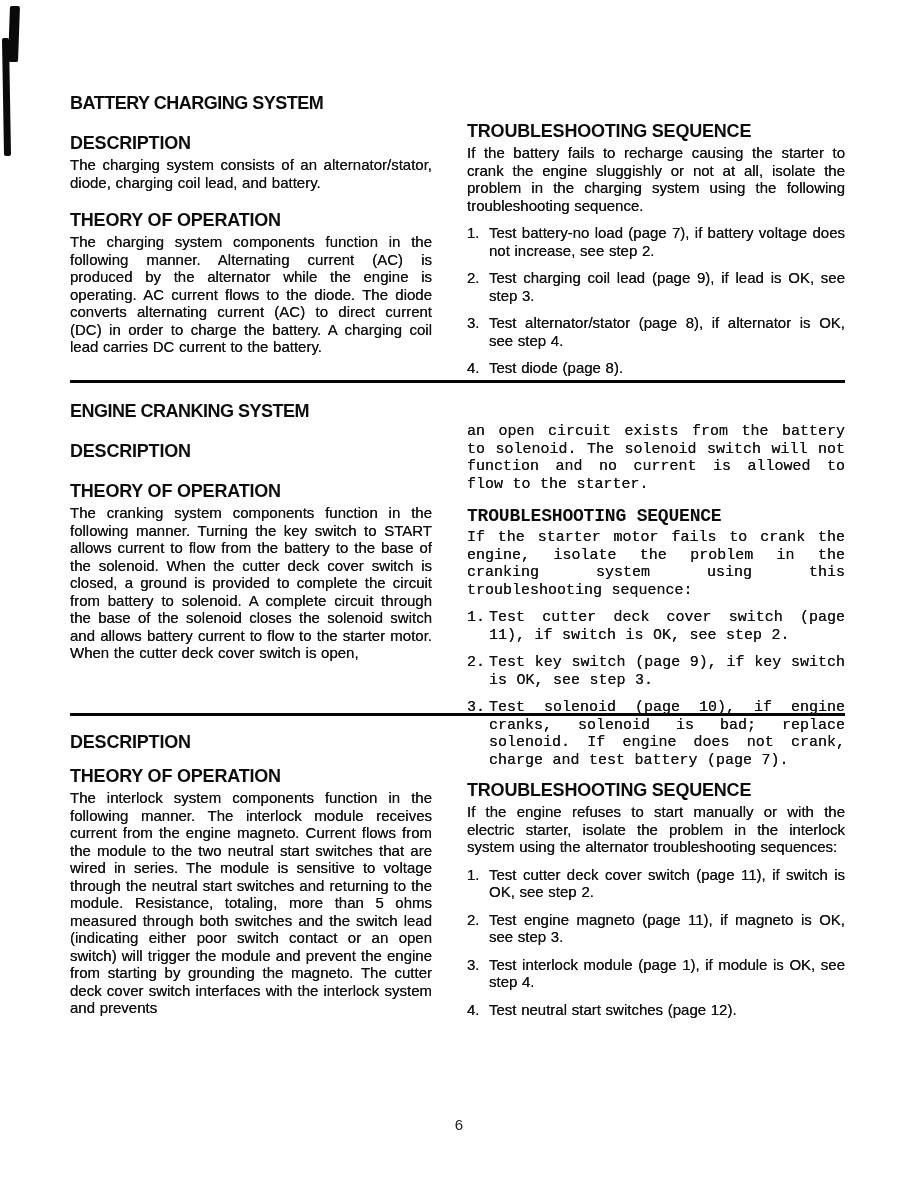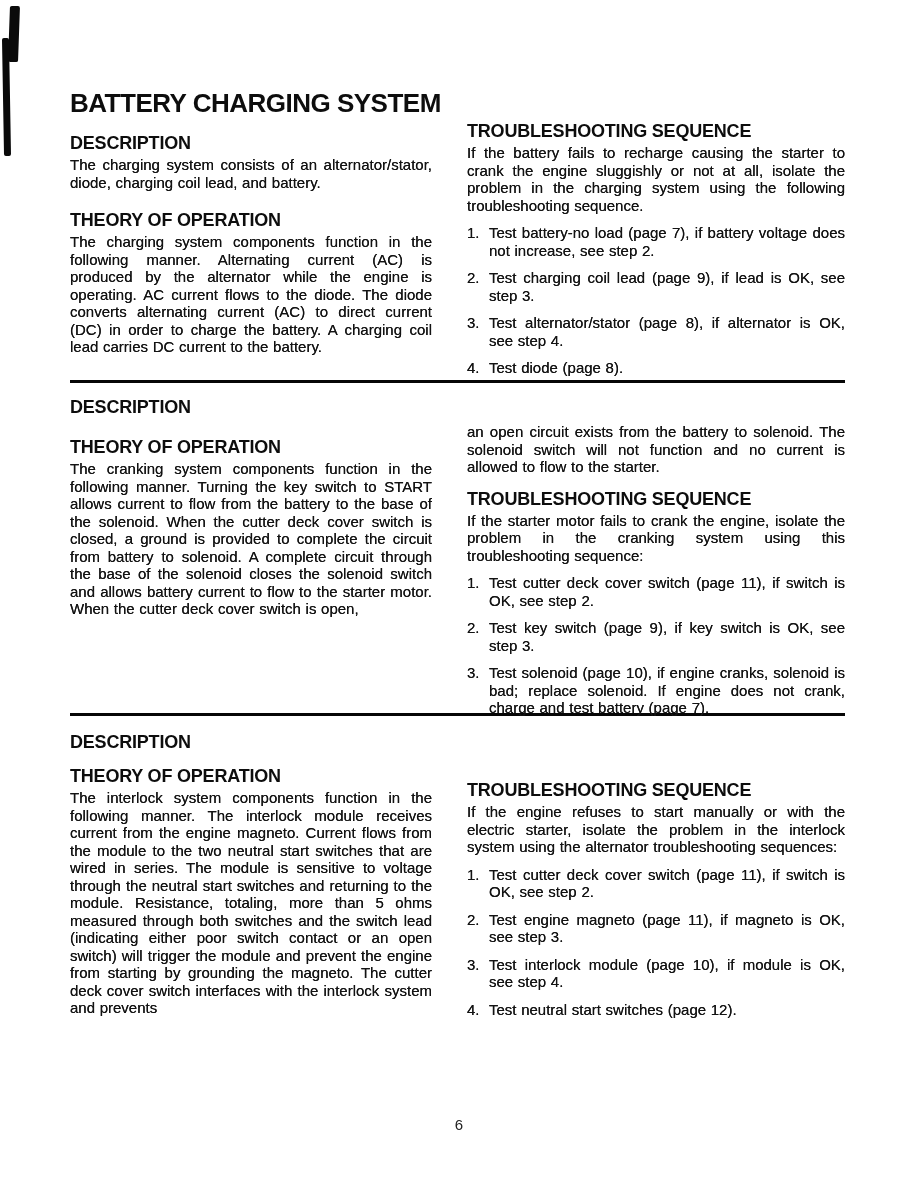--- a/index.html
+++ b/index.html
@@ -18,21 +18,21 @@
     width:775px;
   }
   .sec{
     display:grid;
     grid-template-columns:362px 378px;
     column-gap:35px;
   }
   .sec1{height:292px;}
   .sec2{height:317px;}
   h1{
-    font-size:26px;
+    font-size:18px;
     line-height:30px;
     font-weight:bold;
     letter-spacing:-0.5px;
     margin:0 0 14px 0;
     white-space:nowrap;
     color:#0d0d0d;
   }
   h2{
     font-size:18px;
     line-height:22px;
@@ -45,21 +45,21 @@
   .mt-sm{margin-top:12px;}
   p{
     font-size:15px;
     line-height:17.5px;
     margin:0;
     text-align:justify;
     text-shadow:0 0 0.4px #222;
     word-spacing:0.5px;
   }
   .col-right.pt1{padding-top:32px;}
-  .col-right.pt2{padding-top:27px;}
+  .col-right.pt2{padding-top:27px;font-family:Liberation Mono, monospace;}
   .col-right.pt3{padding-top:36px;}
   ol.steps{
     list-style:none;
     margin:10px 0 0 0;
     padding:0;
   }
   ol.steps li{
     position:relative;
     padding-left:22px;
     margin-bottom:10px;
@@ -119,20 +119,21 @@
         <li><span class="step-num">3.</span><span class="step-body">Test alternator/stator (page 8), if alternator is OK, see step 4.</span></li>
         <li><span class="step-num">4.</span><span class="step-body">Test diode (page 8).</span></li>
       </ol>
     </div>
   </section>
 
   <hr class="rule">
 
   <section class="sec sec2">
     <div class="col-left">
+      <h1>ENGINE CRANKING SYSTEM</h1>
       <h2>DESCRIPTION</h2>
       <h2 class="mt-md">THEORY OF OPERATION</h2>
       <p>The cranking system components function in the following manner. Turning the key switch to START allows current to flow from the battery to the base of the solenoid. When the cutter deck cover switch is closed, a ground is provided to complete the circuit from battery to solenoid. A complete circuit through the base of the solenoid closes the solenoid switch and allows battery current to flow to the starter motor. When the cutter deck cover switch is open,</p>
     </div>
     <div class="col-right pt2">
       <p>an open circuit exists from the battery to solenoid. The solenoid switch will not function and no current is allowed to flow to the starter.</p>
       <h2 class="mt-sm">TROUBLESHOOTING SEQUENCE</h2>
       <p>If the starter motor fails to crank the engine, isolate the problem in the cranking system using this troubleshooting sequence:</p>
       <ol class="steps">
         <li><span class="step-num">1.</span><span class="step-body">Test cutter deck cover switch (page 11), if switch is OK, see step 2.</span></li>
@@ -149,21 +150,21 @@
       <h2>DESCRIPTION</h2>
       <h2 class="mt-sm">THEORY OF OPERATION</h2>
       <p>The interlock system components function in the following manner. The interlock module receives current from the engine magneto. Current flows from the module to the two neutral start switches that are wired in series. The module is sensitive to voltage through the neutral start switches and returning to the module. Resistance, totaling, more than 5 ohms measured through both switches and the switch lead (indicating either poor switch contact or an open switch) will trigger the module and prevent the engine from starting by grounding the magneto. The cutter deck cover switch interfaces with the interlock system and prevents</p>
     </div>
     <div class="col-right pt3">
       <h2 class="mt-sm">TROUBLESHOOTING SEQUENCE</h2>
       <p>If the engine refuses to start manually or with the electric starter, isolate the problem in the interlock system using the alternator troubleshooting sequences:</p>
       <ol class="steps">
         <li><span class="step-num">1.</span><span class="step-body">Test cutter deck cover switch (page 11), if switch is OK, see step 2.</span></li>
         <li><span class="step-num">2.</span><span class="step-body">Test engine magneto (page 11), if magneto is OK, see step 3.</span></li>
-        <li><span class="step-num">3.</span><span class="step-body">Test interlock module (page 10), if module is OK, see step 4.</span></li>
+        <li><span class="step-num">3.</span><span class="step-body">Test interlock module (page 1), if module is OK, see step 4.</span></li>
         <li><span class="step-num">4.</span><span class="step-body">Test neutral start switches (page 12).</span></li>
       </ol>
     </div>
   </section>
 
 </div>
 
 <div class="page-number">6</div>
 
 </body></html>

